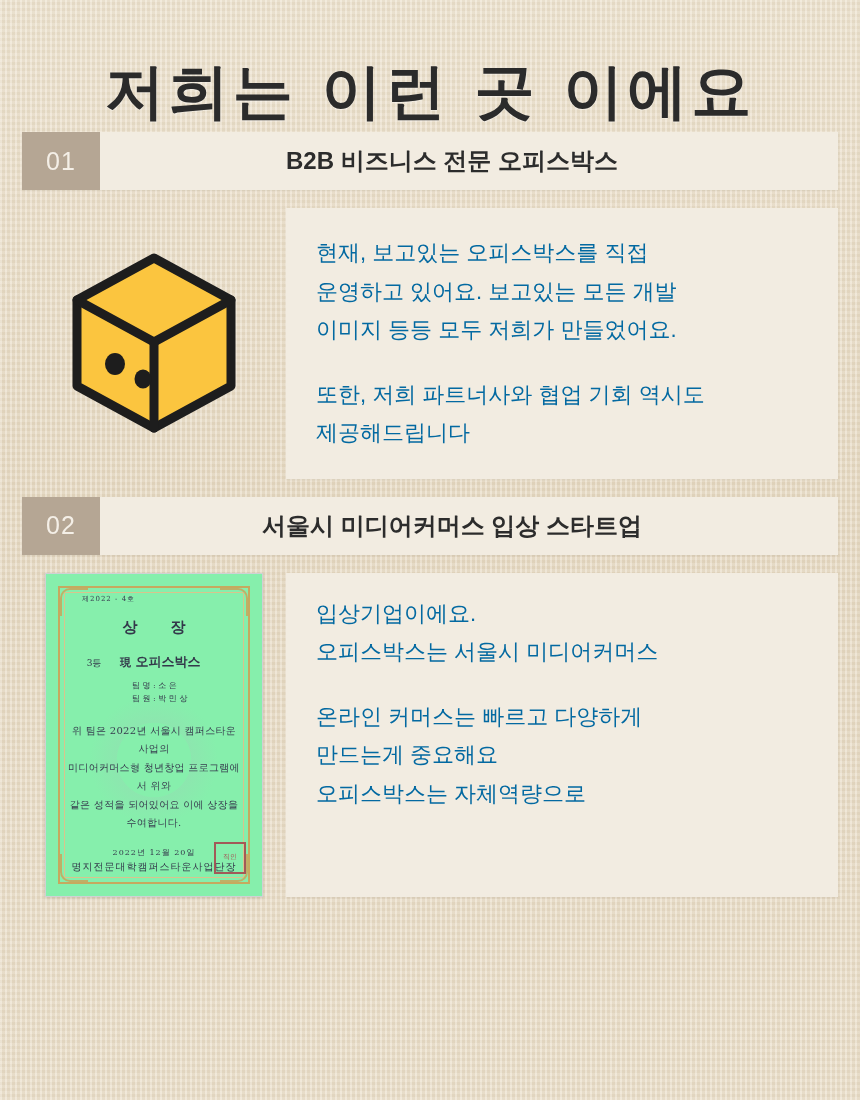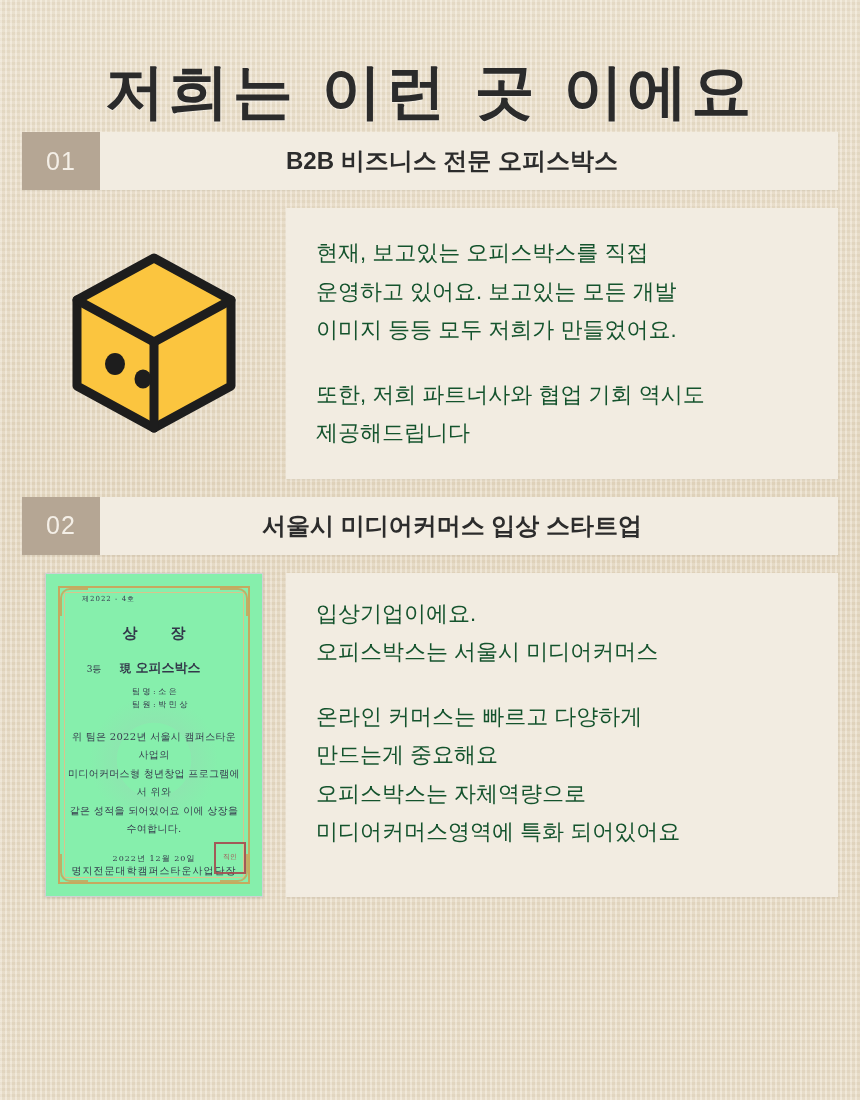--- a/index.html
+++ b/index.html
@@ -84,21 +84,21 @@
     align-items: center;
     justify-content: center;
     flex: 0 0 264px;
   }
   .textpanel {
     flex: 1;
     background: #f2ece1;
     padding: 26px 26px 26px 30px;
     font-size: 22px;
     line-height: 1.75;
-    color: #14532d;
+    color: #0369a1;
     box-shadow: 0 1px 2px rgba(0,0,0,0.05);
   }
   .textpanel p {
     margin: 0;
   }
   .textpanel p.gap {
     margin-top: 26px;
   }
 
   
@@ -142,21 +142,21 @@
     font-size: 7px;
     text-align: left;
     letter-spacing: 1px;
     color: #3a3f52;
     margin-left: 14px;
   }
   .cert-title {
     text-align: center;
     font-size: 15px;
     letter-spacing: 14px;
-    margin-top: 20px;
+    margin-top: 14px;
     font-weight: 600;
     text-indent: 14px;
   }
   .cert-rank-row {
     display: flex;
     align-items: baseline;
     margin-top: 16px;
   }
   .cert-rank {
     font-size: 9px;
@@ -311,15 +311,14 @@
       </div>
       <div class="cert-seal">직인</div>
     </div>
   </div>
   <div class="textpanel">
     <p>입상기업이에요.</p>
     <p>오피스박스는 서울시 미디어커머스</p>
     <p class="gap">온라인 커머스는 빠르고 다양하게</p>
     <p>만드는게 중요해요</p>
     <p>오피스박스는 자체역량으로</p>
-    <p>미디어커머스영역에 특화 되어있어요</p>
   </div>
 </div>
 
 </body></html>

